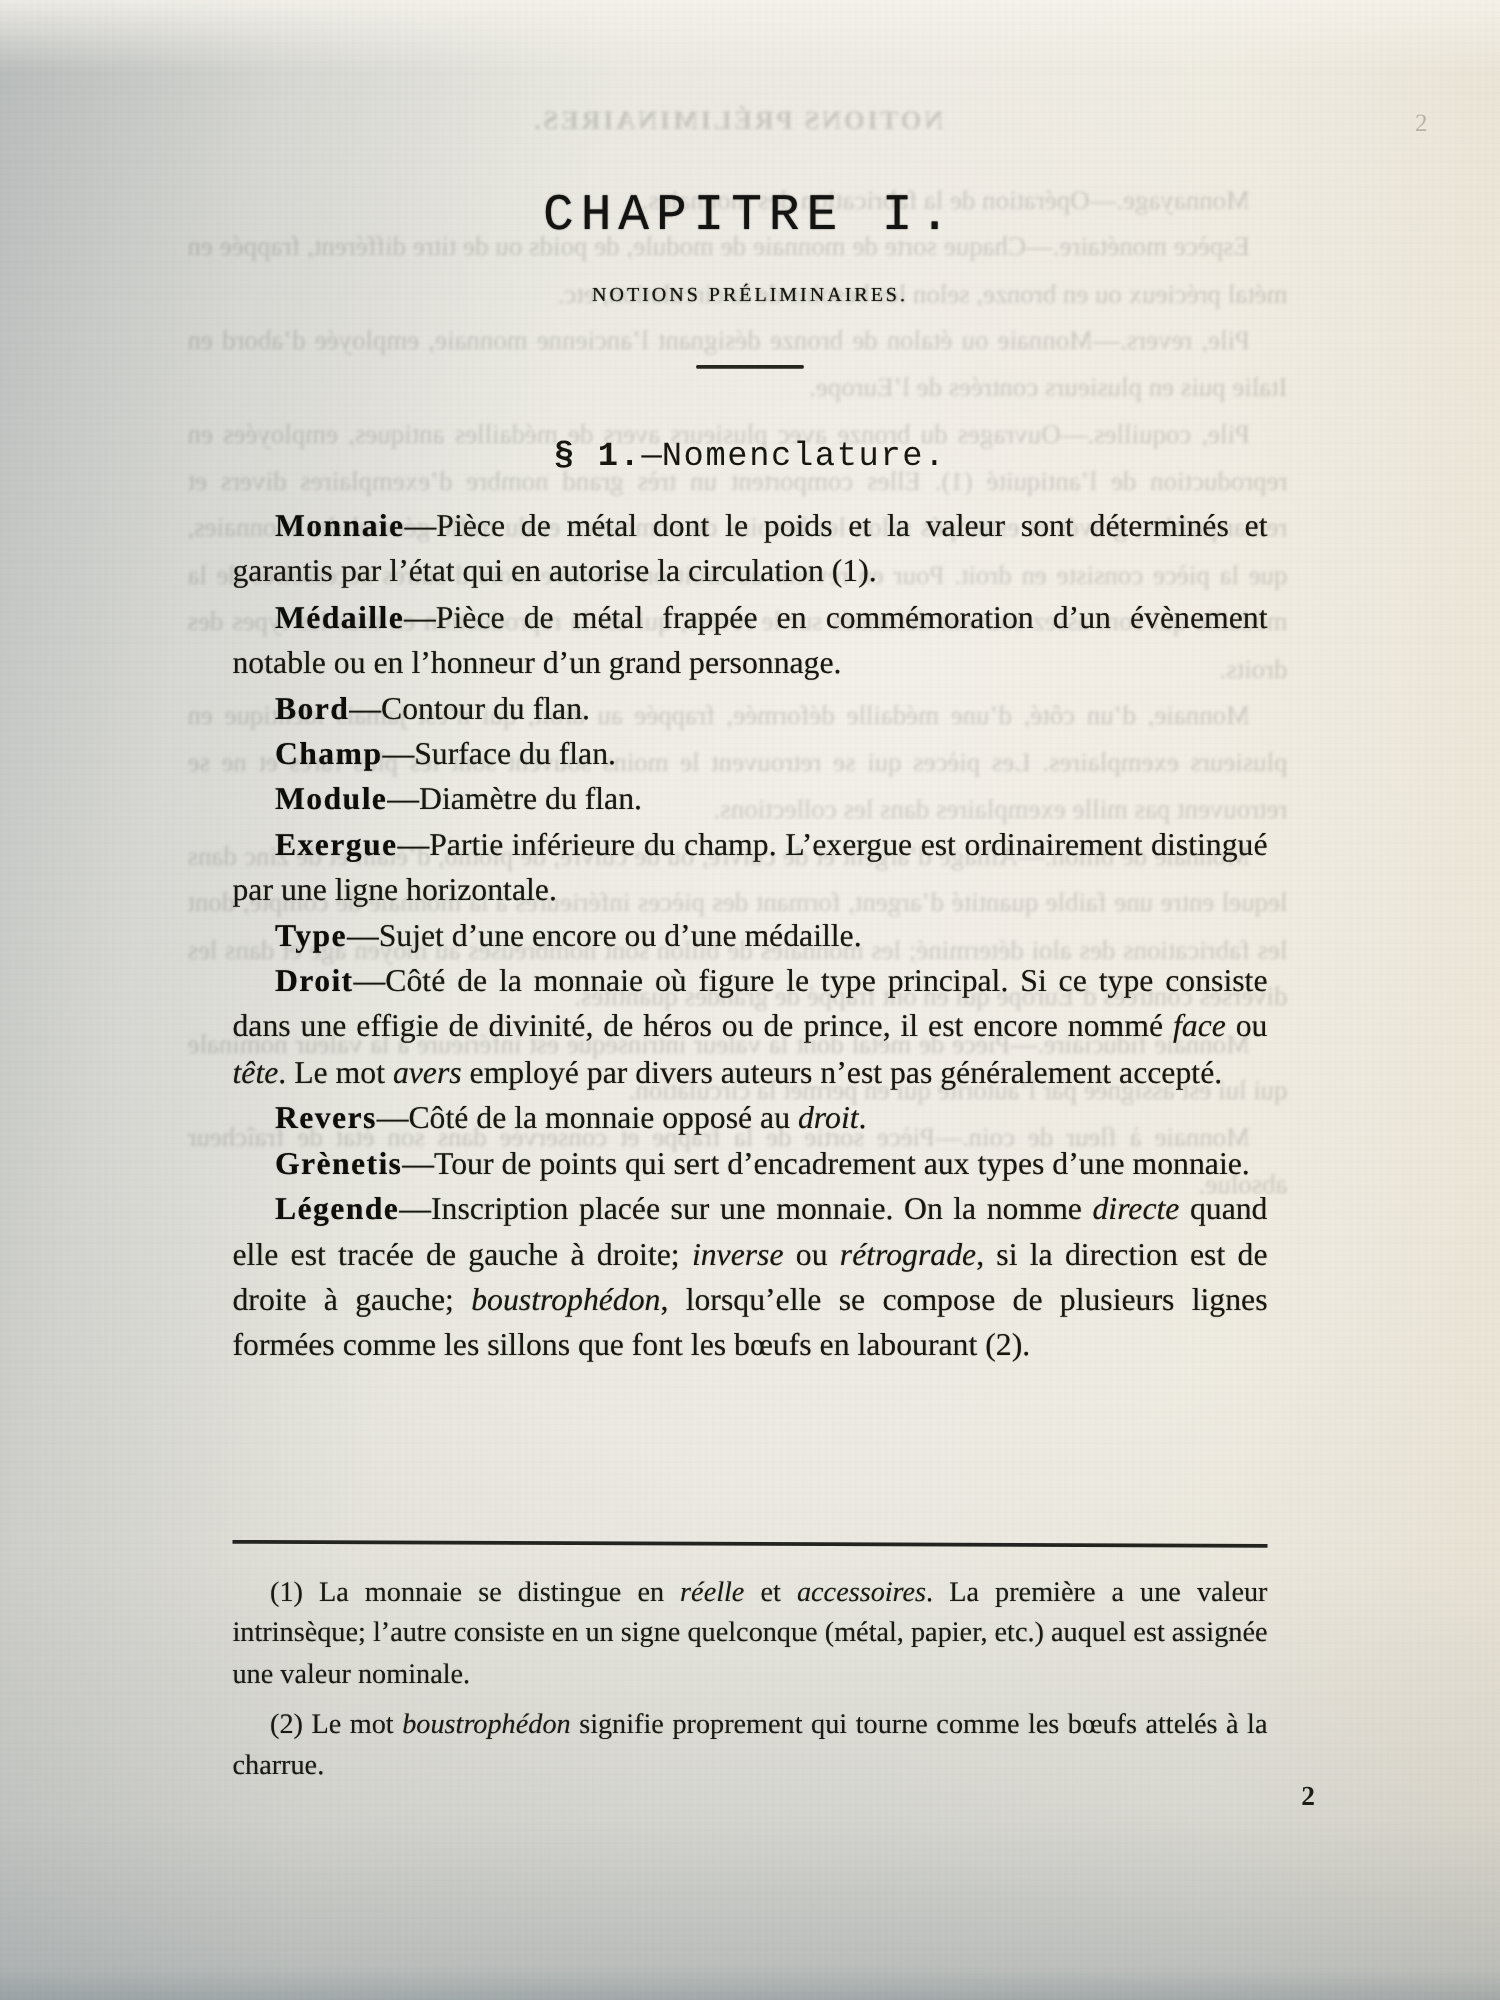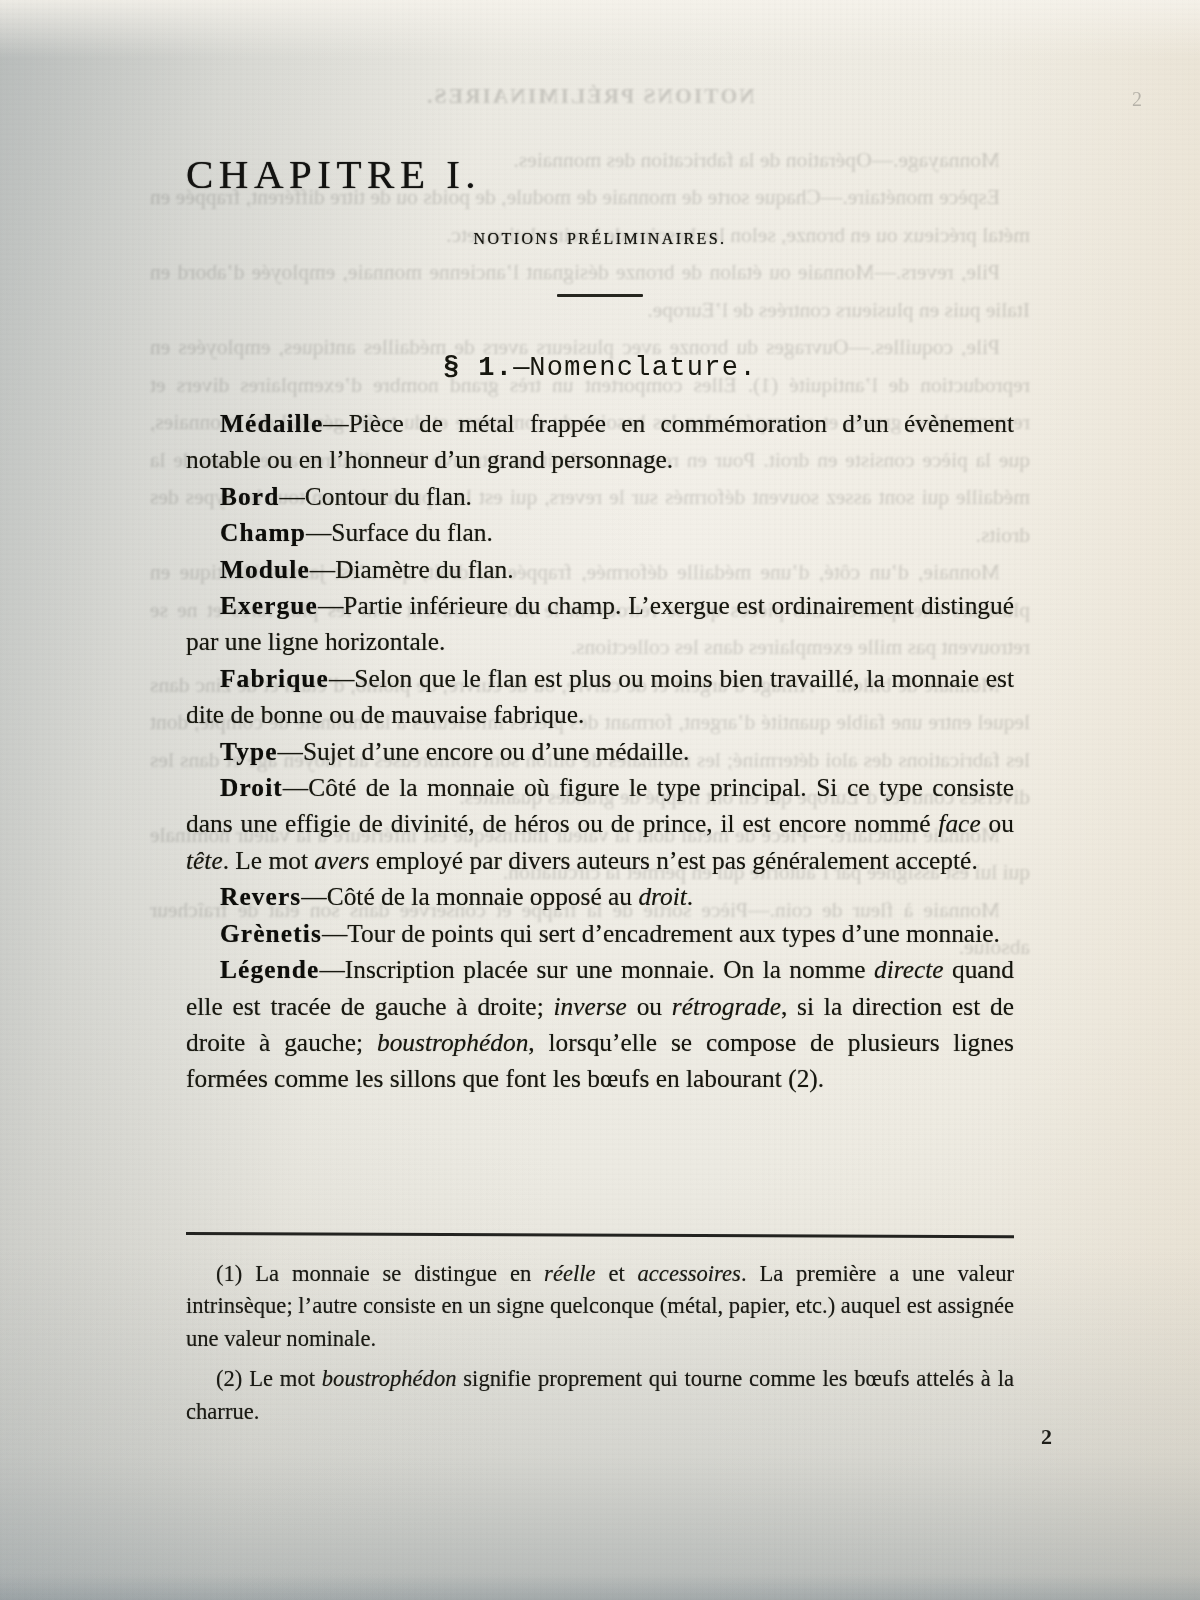--- a/index.html
+++ b/index.html
@@ -91,24 +91,25 @@
     position: absolute;
     right: 58px;
     top: 88px;
     font-size: 20px;
     color: rgba(60,60,56,0.30);
     filter: blur(0.6px);
   }
 
   h1.chapter {
     margin: 0;
+    text-align: center;
     font-size: 41px;
     font-weight: 400;
     letter-spacing: 5.5px;
-    font-family: Liberation Serif, serif;
+    font-family: Liberation Mono, monospace;
     color: #131311;
     text-shadow: 0 0 1.1px rgba(20,20,18,0.85);
   }
   h2.subtitle {
     margin: 32px 0 0 0;
     text-align: center;
     font-size: 16px;
     font-weight: 400;
     letter-spacing: 2.4px;
     color: #16160f;
@@ -220,33 +221,33 @@
 
       <div class="rule-short"></div>
 
       <h3 class="section">
         <span class="para-mark">§</span>
         <span class="num">1.</span><span class="dash">—</span><span>Nomenclature.</span>
       </h3>
 
       <div class="body">
 
+        <p><span class="term">Monnaie</span><span class="dash">—</span><span>Pièce de métal dont le poids et la valeur sont déterminés et garantis par l’état qui en autorise la circulation (1).</span></p>
 
         <p><span class="term">Médaille</span><span class="dash">—</span><span>Pièce de métal frappée en commémoration d’un évènement notable ou en l’honneur d’un grand personnage.</span></p>
 
 
         <p><span class="term">Bord</span><span class="dash">—</span><span>Contour du flan.</span></p>
 
         <p><span class="term">Champ</span><span class="dash">—</span><span>Surface du flan.</span></p>
 
         <p><span class="term">Module</span><span class="dash">—</span><span>Diamètre du flan.</span></p>
 
         <p><span class="term">Exergue</span><span class="dash">—</span><span>Partie inférieure du champ. L’exergue est ordinairement distingué par une ligne horizontale.</span></p>
 
-        <p><span class="term">Fabrique</span><span class="dash">—</span><span>Selon que le flan est plus ou moins bien travaillé, la monnaie est dite de bonne ou de mauvaise fabrique.</span></p>
 
         <p><span class="term">Type</span><span class="dash">—</span><span>Sujet d’une encore ou d’une médaille.</span></p>
 
         <p><span class="term">Droit</span><span class="dash">—</span><span>Côté de la monnaie où figure le type principal. Si ce type consiste dans une effigie de divinité, de héros ou de prince, il est encore nommé </span><span class="it">face</span><span> ou </span><span class="it">tête</span><span>. Le mot </span><span class="it">avers</span><span> employé par divers auteurs n’est pas généralement accepté.</span></p>
 
         <p><span class="term">Revers</span><span class="dash">—</span><span>Côté de la monnaie opposé au </span><span class="it">droit</span><span>.</span></p>
 
         <p><span class="term">Grènetis</span><span class="dash">—</span><span>Tour de points qui sert d’encadrement aux types d’une monnaie.</span></p>
 
         <p><span class="term">Légende</span><span class="dash">—</span><span>Inscription placée sur une monnaie. On la nomme </span><span class="it">directe</span><span> quand elle est tracée de gauche à droite; </span><span class="it">inverse</span><span> ou </span><span class="it">rétrograde</span><span>, si la direction est de droite à gauche; </span><span class="it">boustrophédon</span><span>, lorsqu’elle se compose de plusieurs lignes formées comme les sillons que font les bœufs en labourant (2).</span></p>

